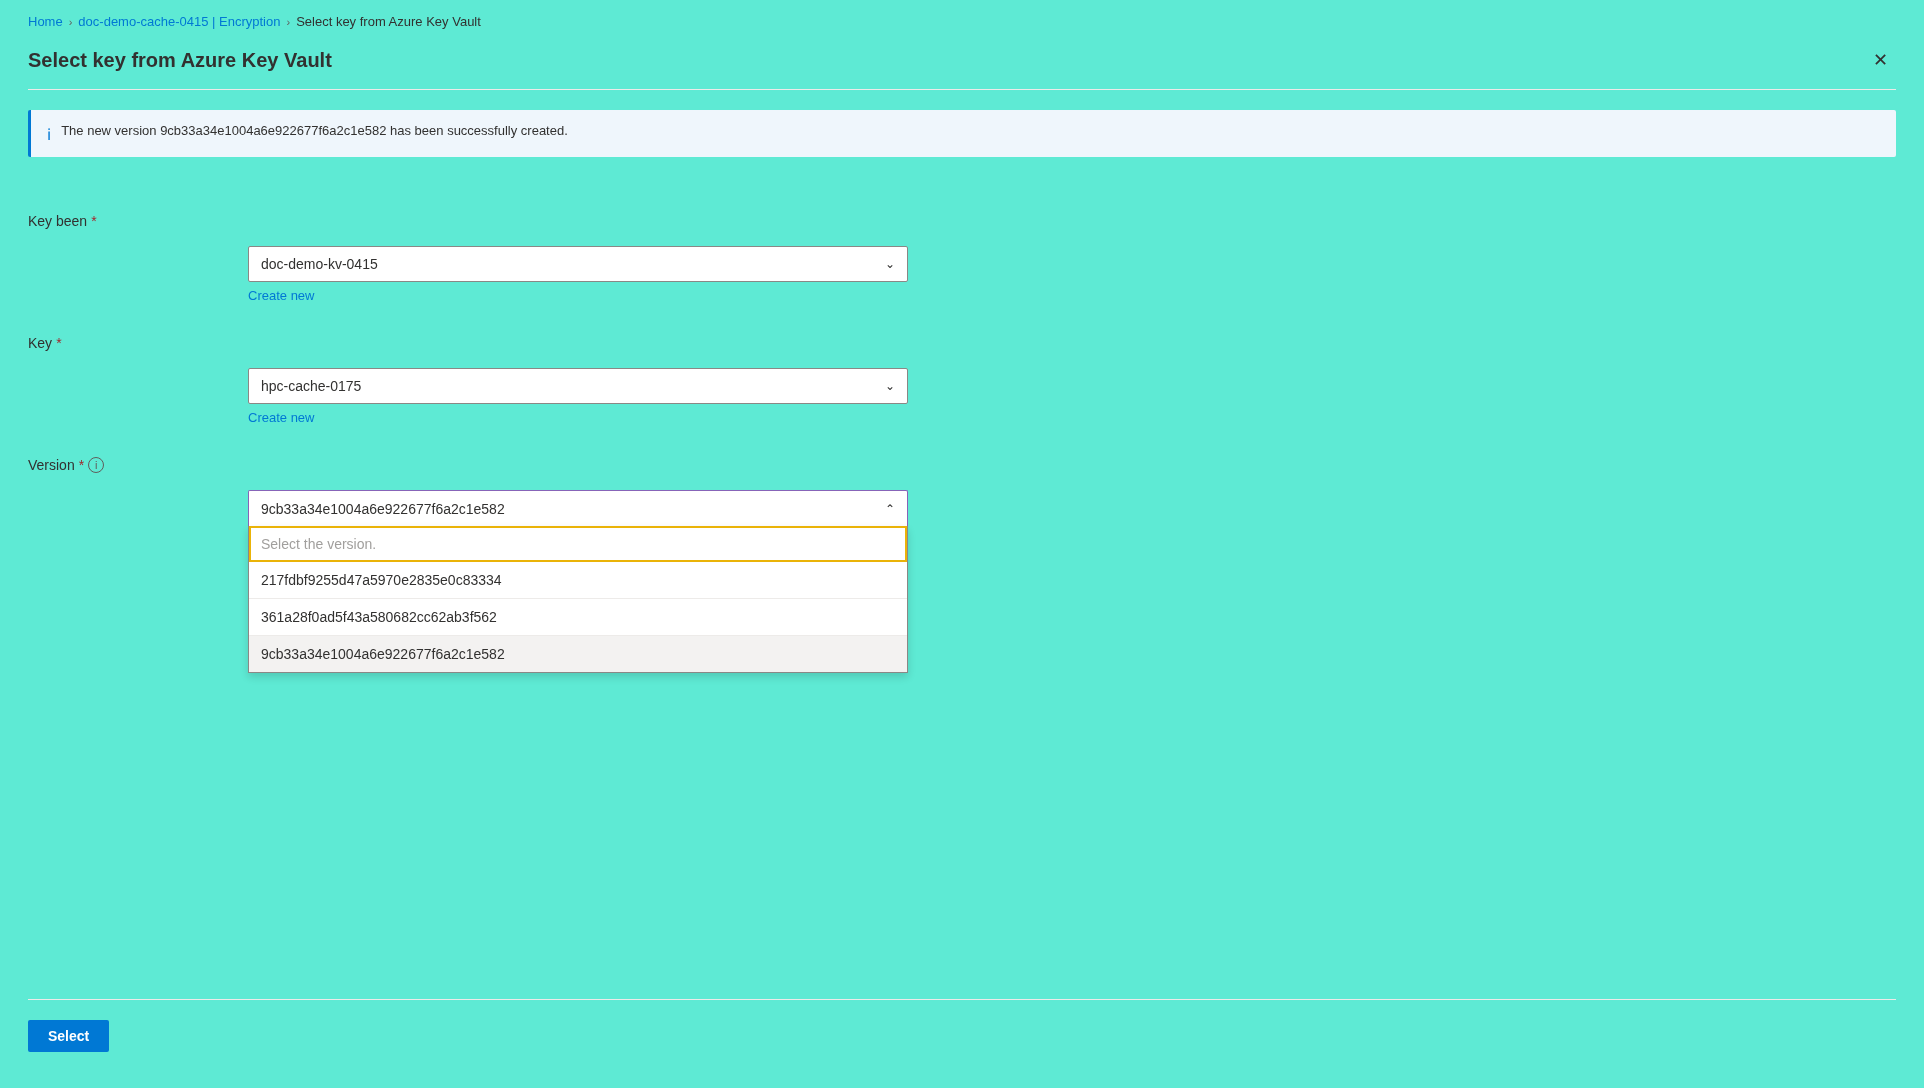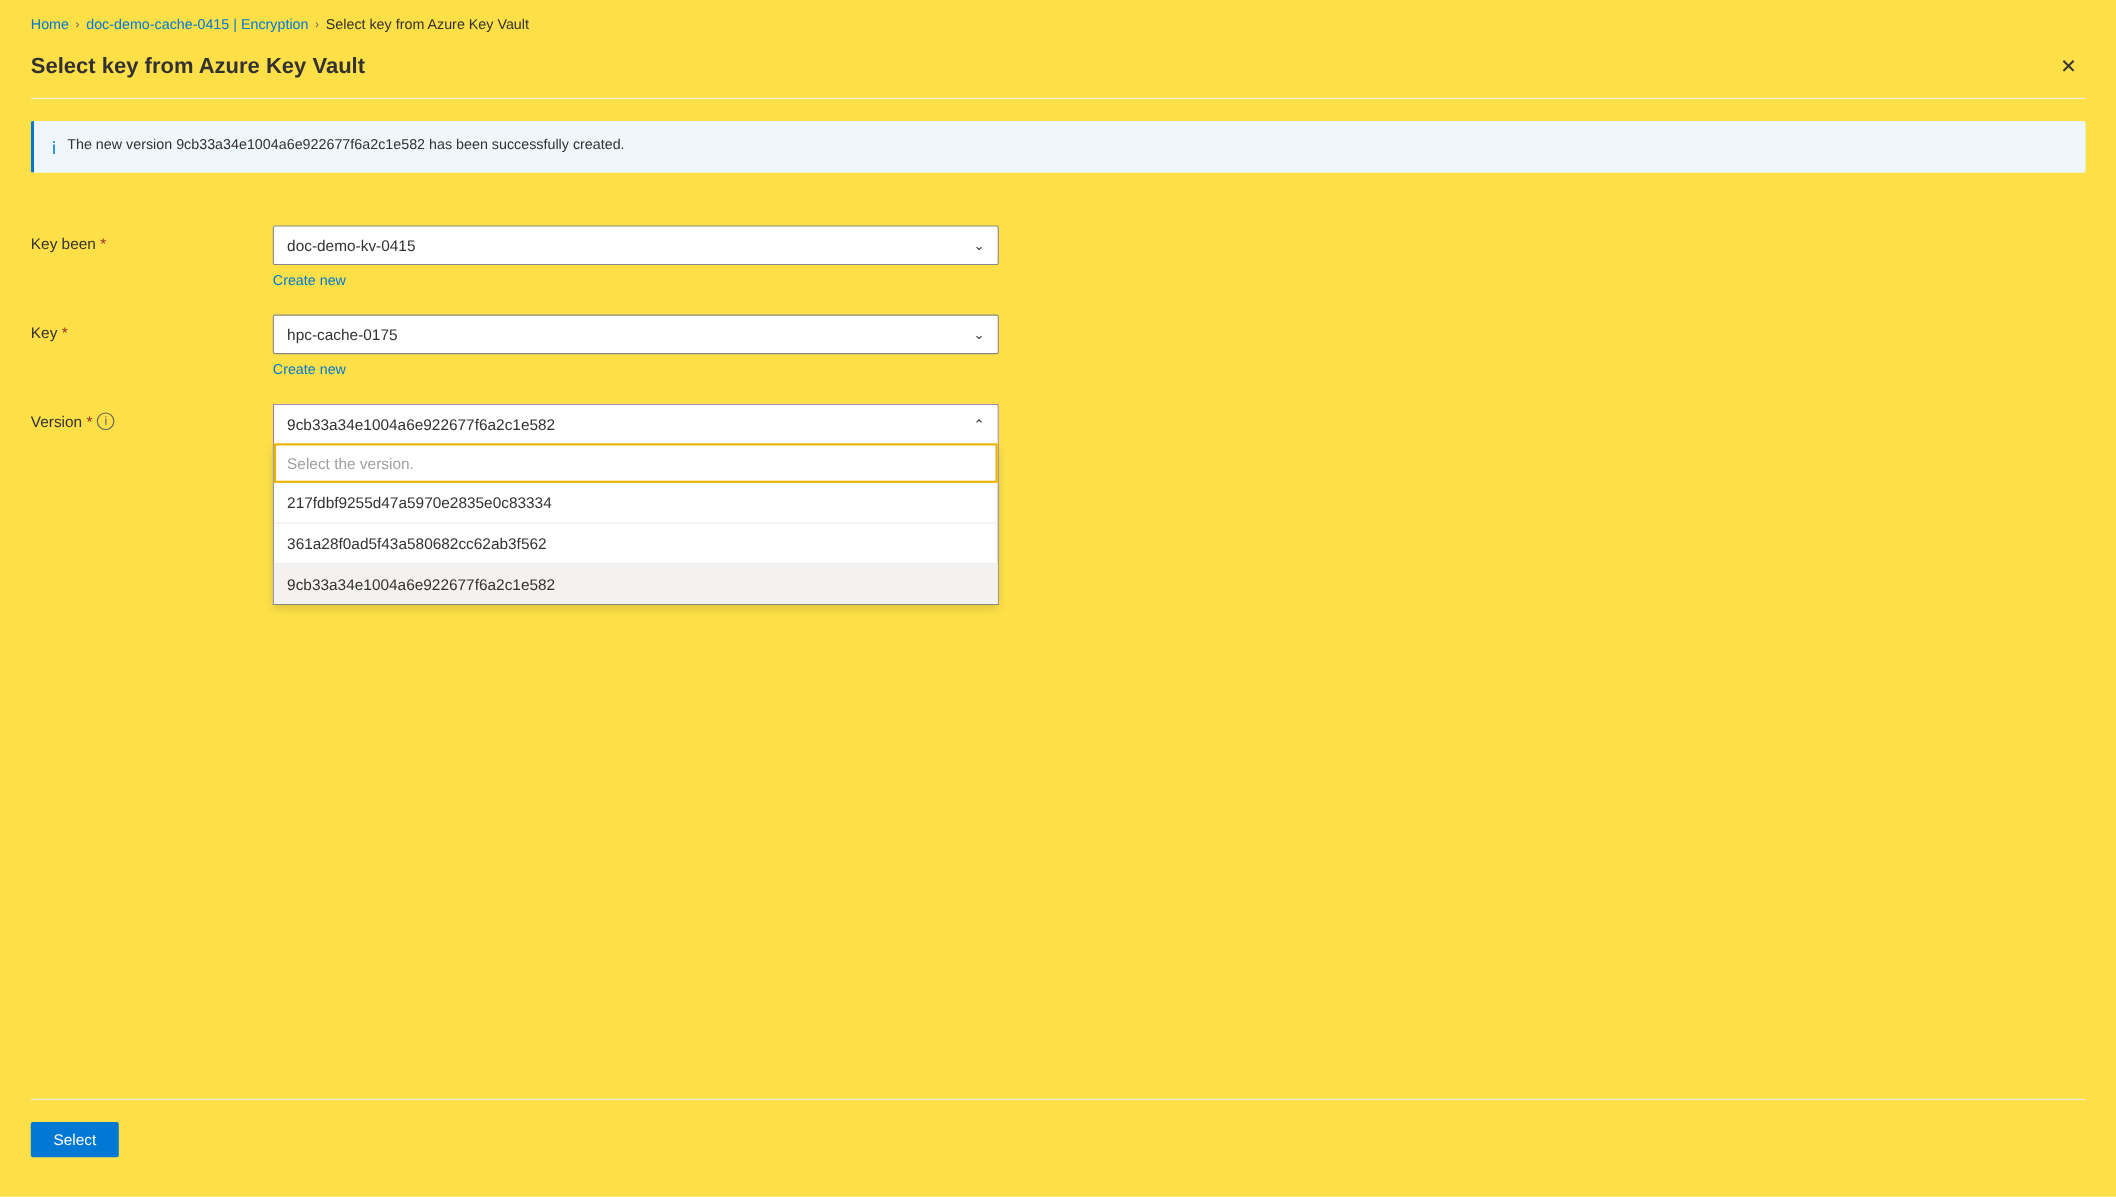--- a/index.html
+++ b/index.html
@@ -8,21 +8,21 @@
       font-size: 14px;
       color: #323130;
       background: #fff;
       width: 1924px;
       min-height: 1088px;
     }
 
     .page-container {
       width: 100%;
       min-height: 1088px;
-      background: #fde047;
+      background: #5eead4;
       display: flex;
       flex-direction: column;
     }
 
     
     .breadcrumb {
       display: flex;
       align-items: center;
       padding: 14px 28px 10px 28px;
       gap: 6px;
@@ -127,20 +127,21 @@
       height: 16px;
       border: 1px solid #605e5c;
       border-radius: 50%;
       font-size: 11px;
       color: #605e5c;
       cursor: help;
     }
     .form-control-wrap {
       flex: 1;
       max-width: 660px;
+      margin-top: 41px;
     }
     .dropdown-select {
       width: 100%;
       height: 36px;
       border: 1px solid #8a8886;
       background: #fff;
       display: flex;
       align-items: center;
       justify-content: space-between;
       padding: 0 12px;
@@ -216,21 +217,21 @@
       padding-top: 20px;
       margin-top: auto;
       padding-bottom: 8px;
     }
     .select-btn {
       background: #0078d4;
       color: #fff;
       border: none;
       padding: 8px 20px;
       font-size: 14px;
-      font-weight: 400;
+      font-weight: 700;
       cursor: pointer;
       border-radius: 2px;
       min-width: 80px;
     }
   </style>
 </head>
 <body>
 
 <div class="page-container">
 

